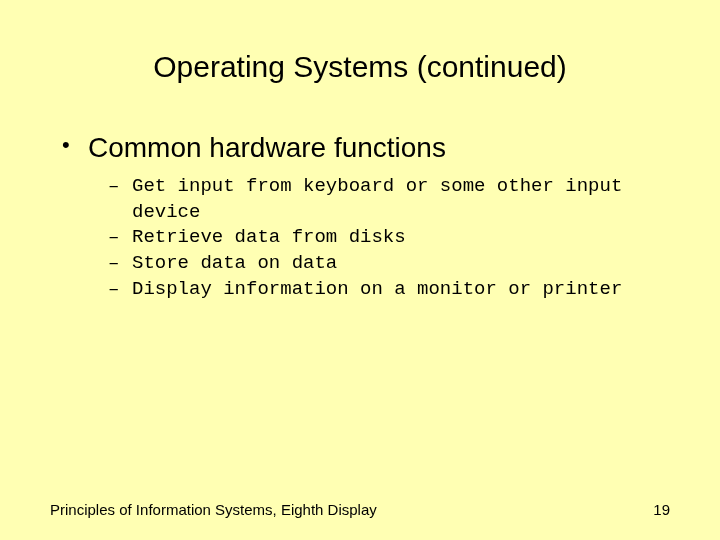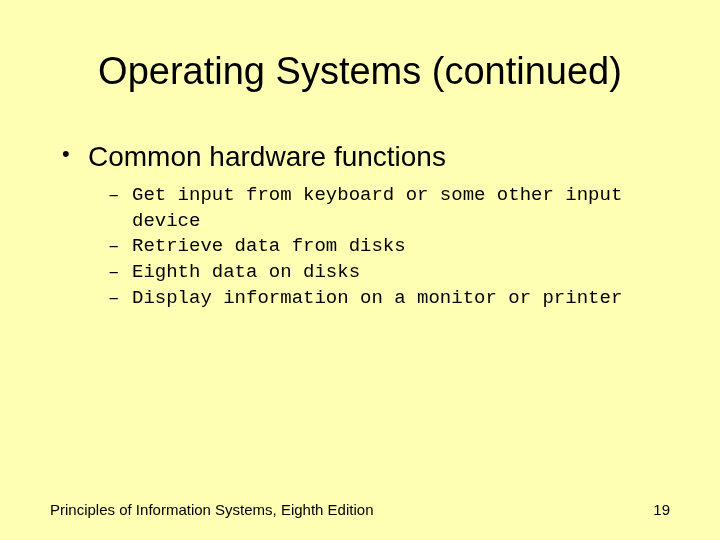--- a/index.html
+++ b/index.html
@@ -16,21 +16,21 @@
       position: relative;
       overflow: hidden;
     }
     .slide {
       width: 100%;
       height: 100%;
       padding: 40px 50px 20px 50px;
       position: relative;
     }
     .title {
-      font-size: 38px;
+      font-size: 30px;
       text-align: center;
       font-weight: normal;
       margin-bottom: 48px;
       margin-top: 10px;
     }
     .bullets {
       list-style: none;
       padding-left: 8px;
     }
     .bullet-level-1 {
@@ -92,24 +92,24 @@
   </ul>
 
   <ul class="sub-bullets">
     <li class="bullet-level-2">
       <span>Get input from keyboard or some other input device</span>
     </li>
     <li class="bullet-level-2">
       <span>Retrieve data from disks</span>
     </li>
     <li class="bullet-level-2">
-      <span>Eighth data on disks</span>
+      <span>Store data on data</span>
     </li>
     <li class="bullet-level-2">
       <span>Display information on a monitor or printer</span>
     </li>
   </ul>
 
   <div class="footer">
-    <span class="footer-text">Principles of Information Systems, Eighth Edition</span>
+    <span class="footer-text">Principles of Information Systems, Eighth Display</span>
     <span class="page-number">19</span>
   </div>
 </div>
 
 </body></html>

